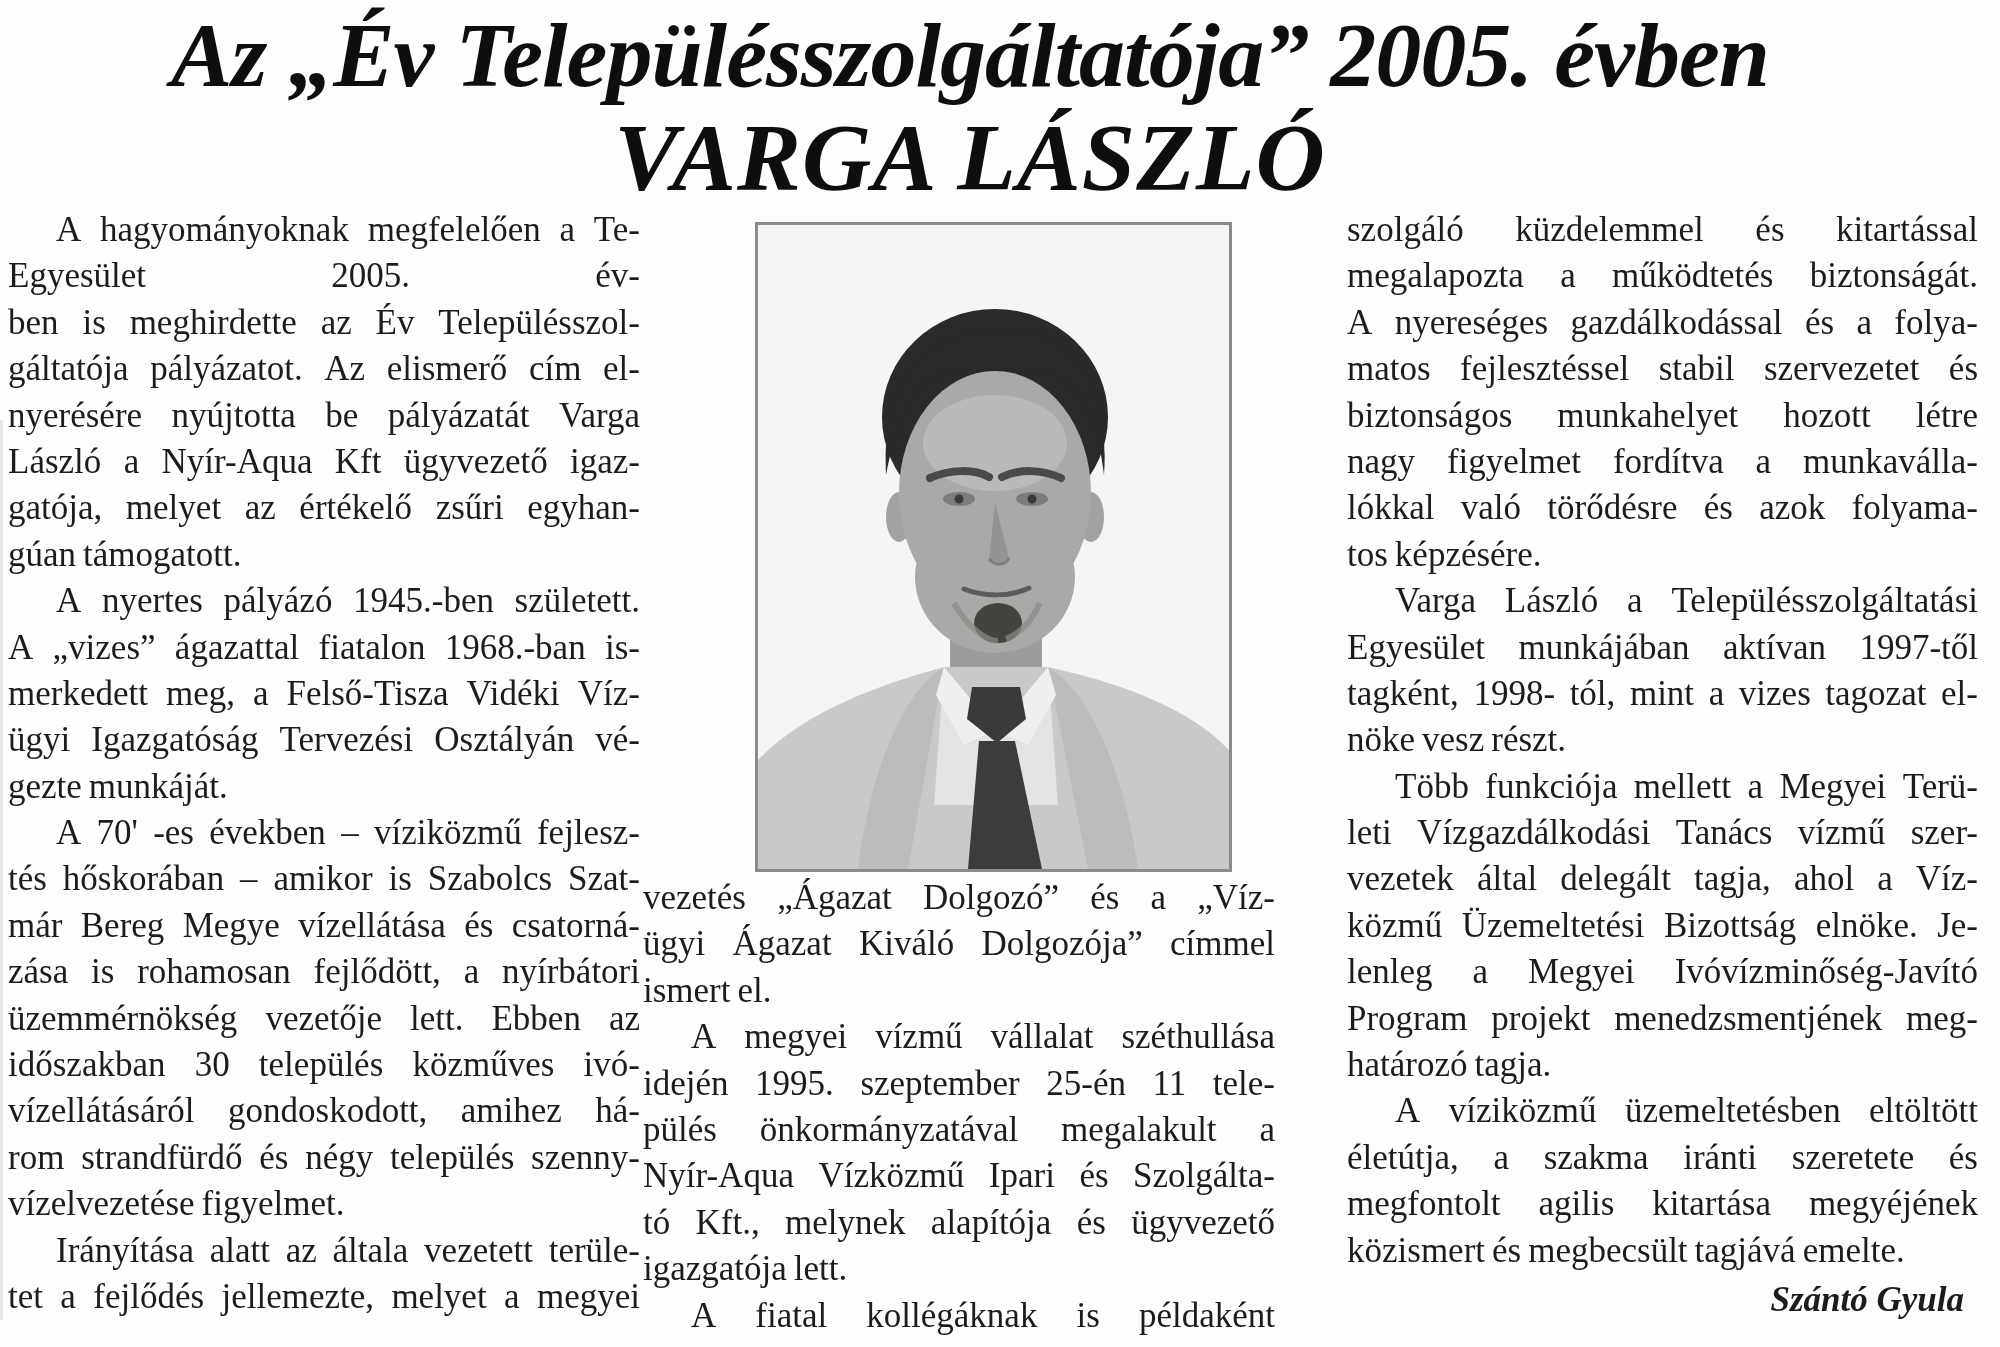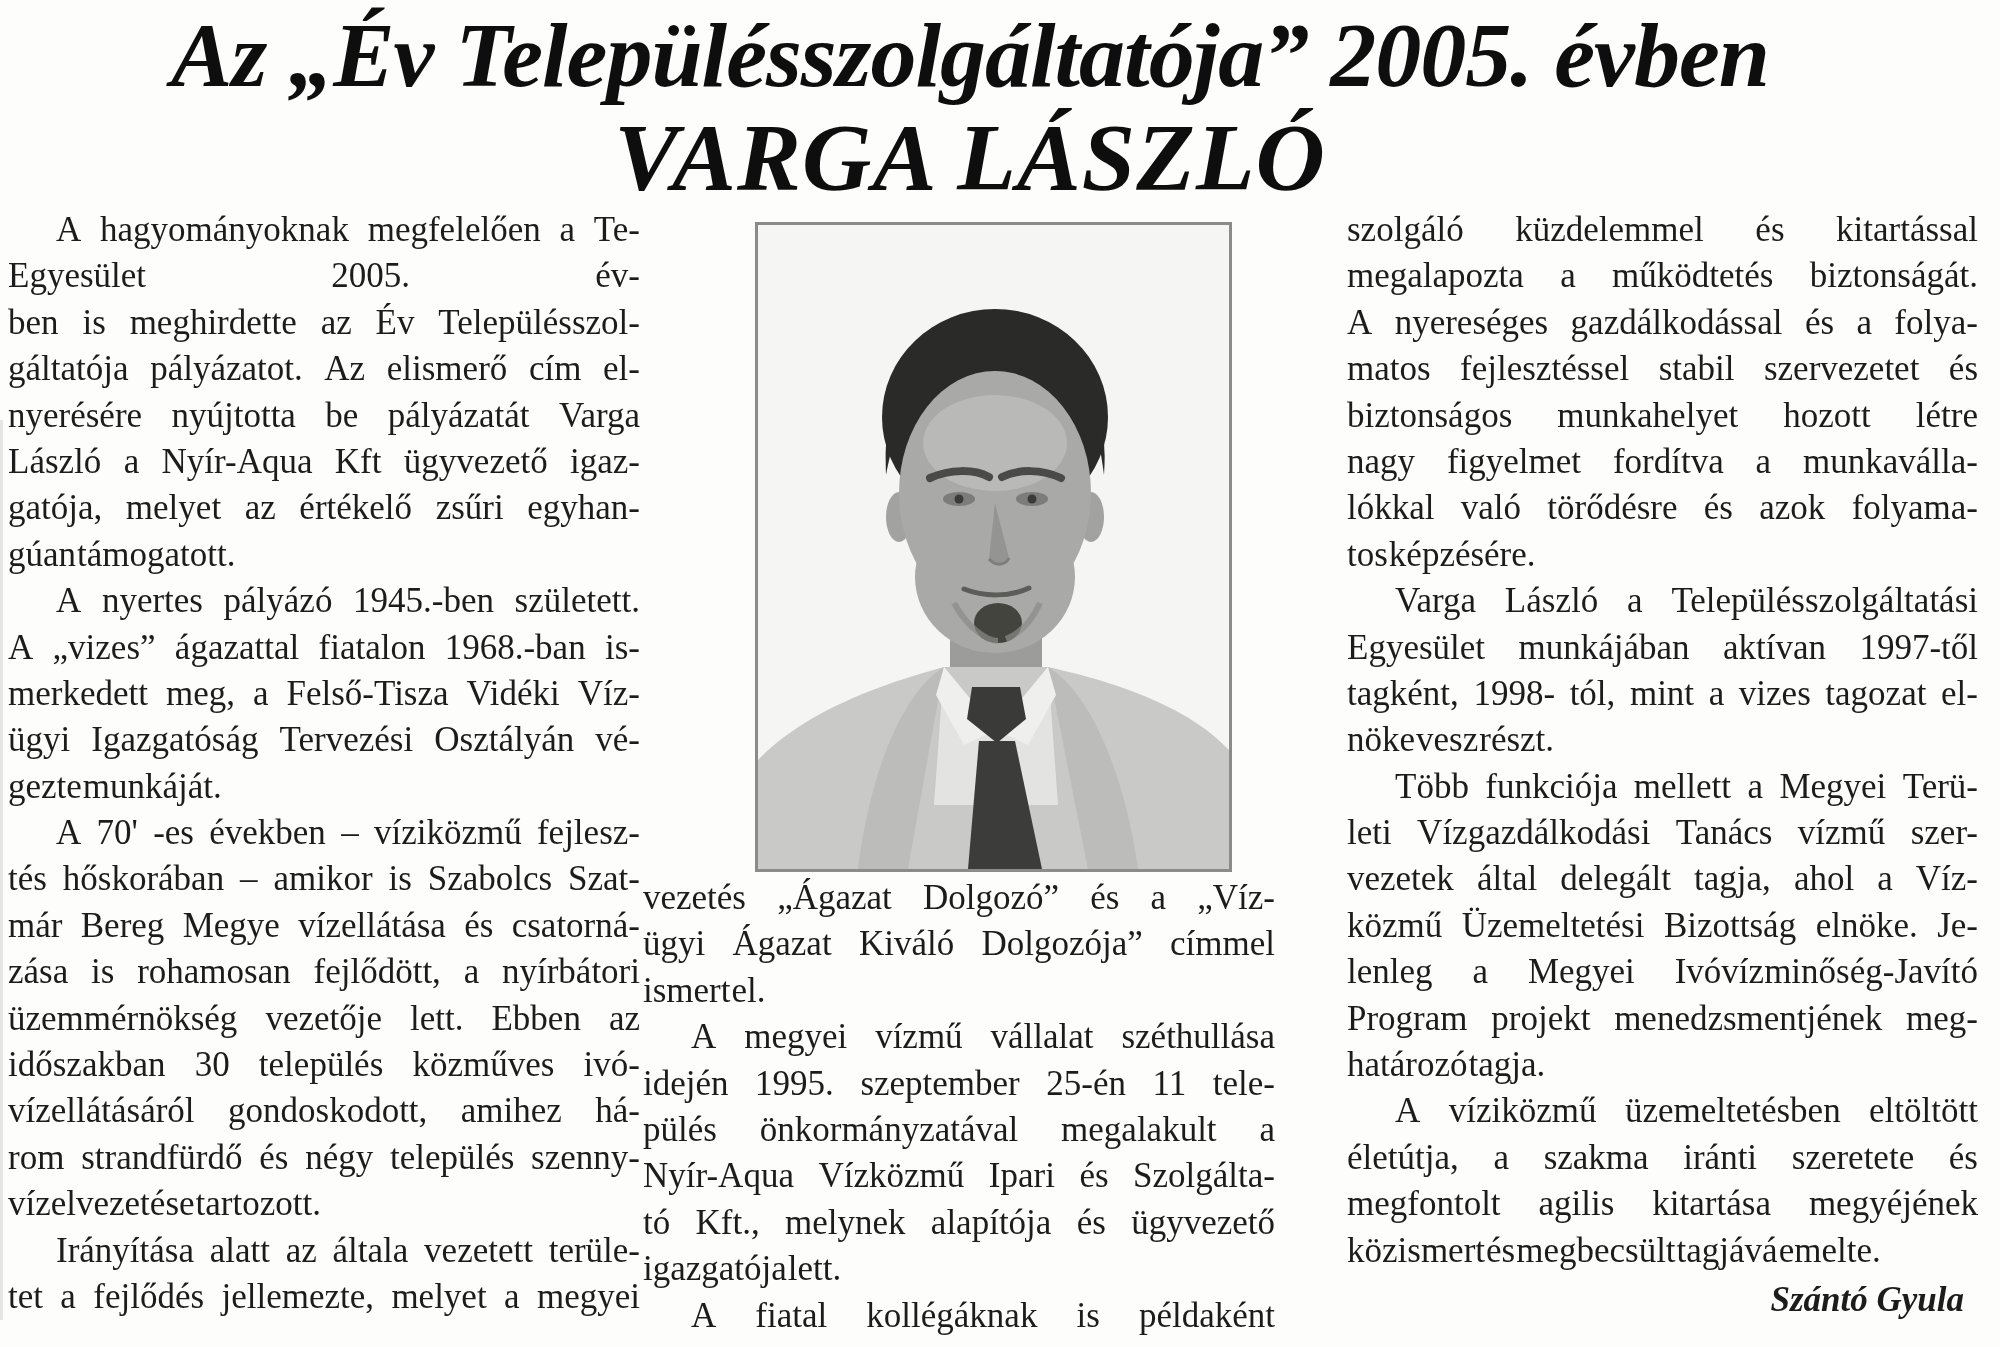--- a/index.html
+++ b/index.html
@@ -15,21 +15,21 @@
   .title-line1{font-size:92px;line-height:110px;letter-spacing:-1px;}
   .title-line2{font-size:96px;line-height:96px;letter-spacing:1px;}
   
   .col{position:absolute;top:210px;width:632px;font-size:35px;}
   #col-left{left:8px;}
   #col-middle{left:643px;top:878px;}
   #col-right{left:1347px;width:631px;}
   .para{margin:0;}
   .line{display:flex;justify-content:space-between;height:46.4px;align-items:baseline;}
   .line span{white-space:pre;flex:0 0 auto;}
-  .line.end{justify-content:flex-start;gap:1px;}
+  .line.end{justify-content:flex-start;gap:7px;}
   .line.ind{padding-left:48px;}
   
   .photo-frame{position:absolute;left:755px;top:222px;width:471px;height:644px;
     border:3px solid #8b8b89;background:#f5f5f3;}
   .photo-frame svg{display:block;width:100%;height:100%;}
   
   .signature{text-align:right;font-weight:bold;height:46.4px;line-height:46.4px;
     padding-right:14px;font-size:35px;font-style:italic;}
   
   .scan-edge{position:absolute;left:0;top:420px;width:3px;height:900px;
@@ -198,21 +198,21 @@
         <div class="line">
           <span>rom</span>
           <span>strandfürdő</span>
           <span>és</span>
           <span>négy</span>
           <span>település</span>
           <span>szenny-</span>
         </div>
         <div class="line end">
           <span>vízelvezetése</span>
-          <span>tartozott.</span>
+          <span>figyelmet.</span>
         </div>
       </div>
       <div class="para">
         <div class="line ind">
           <span>Irányítása</span>
           <span>alatt</span>
           <span>az</span>
           <span>általa</span>
           <span>vezetett</span>
           <span>terüle-</span>

